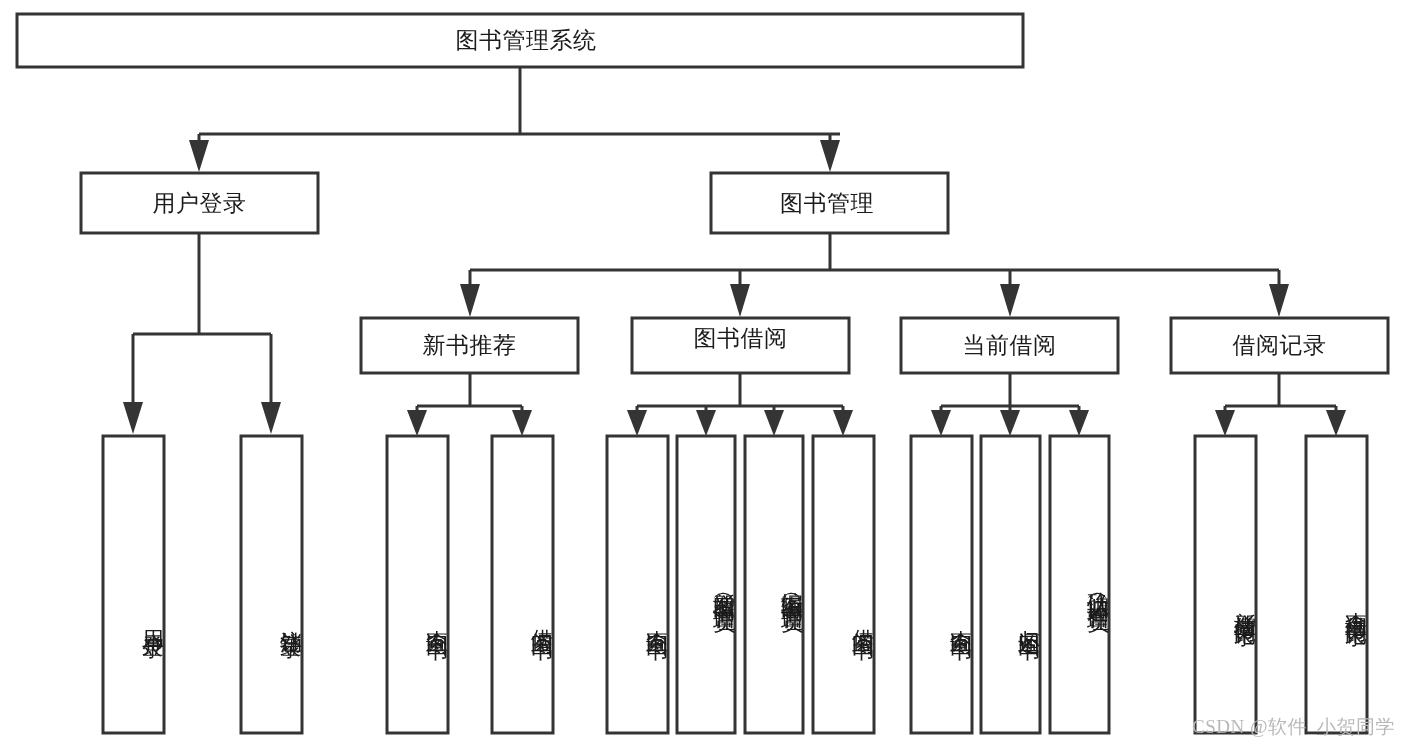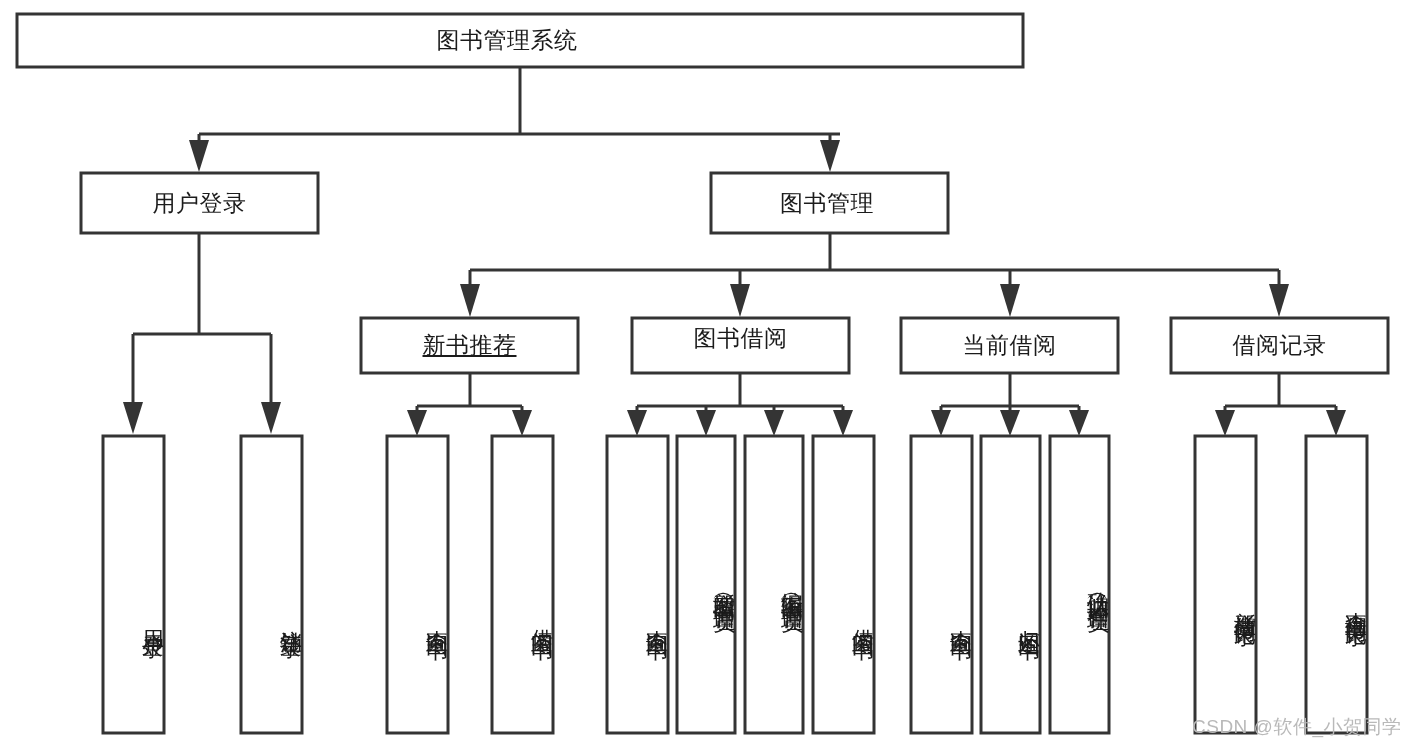--- a/index.html
+++ b/index.html
@@ -161,26 +161,26 @@
 
     <rect class="node-box" x="911" y="436" width="61" height="297"></rect>
     <rect class="node-box" x="981" y="436" width="59" height="297"></rect>
     <rect class="node-box" x="1050" y="436" width="59" height="297"></rect>
 
     <rect class="node-box" x="1195" y="436" width="61" height="297"></rect>
     <rect class="node-box" x="1306" y="436" width="61" height="297"></rect>
 
   </svg>
 
-  <div class="node-label horizontal" style="left:4px; top:14px; width:1006px; height:53px;">图书管理系统</div>
+  <div class="node-label horizontal" style="left:23px; top:14px; width:1006px; height:53px;">图书管理系统</div>
 
   <div class="node-label horizontal" style="left:81px; top:173px; width:237px; height:60px;">用户登录</div>
   <div class="node-label horizontal" style="left:711px; top:173px; width:232px; height:60px;">图书管理</div>
 
-  <div class="node-label horizontal" style="left:361px; top:318px; width:217px; height:55px;text-decoration:underline;">新书推荐</div>
+  <div class="node-label horizontal" style="left:361px; top:318px; width:217px; height:55px;">新书推荐</div>
   <div class="node-label horizontal" style="left:632px; top:318px; width:217px; height:41px;">图书借阅</div>
   <div class="node-label horizontal" style="left:1171px; top:318px; width:217px; height:55px;">借阅记录</div>
   <div class="node-label horizontal" style="left:901px; top:318px; width:217px; height:55px;">当前借阅</div>
 
   <div class="node-label vertical" style="left:103px; top:516px; width:61px; height:200px;">用户登录</div>
   <div class="node-label vertical" style="left:241px; top:516px; width:61px; height:200px;">注销登录</div>
 
   <div class="node-label vertical" style="left:387px; top:516px; width:61px; height:200px;">查询图书</div>
   <div class="node-label vertical" style="left:492px; top:516px; width:61px; height:200px;">借阅图书</div>
 
@@ -189,15 +189,15 @@
   <div class="node-label vertical" style="left:745px; top:443px; width:58px; height:285px; align-items:flex-start;">编辑图书（管理员）</div>
   <div class="node-label vertical" style="left:813px; top:516px; width:61px; height:200px;">借阅图书</div>
 
   <div class="node-label vertical" style="left:911px; top:516px; width:61px; height:200px;">查询图书</div>
   <div class="node-label vertical" style="left:981px; top:516px; width:59px; height:200px;">归还图书</div>
   <div class="node-label vertical" style="left:1050px; top:443px; width:59px; height:285px; align-items:flex-start;">确认归还（管理员）</div>
 
   <div class="node-label vertical" style="left:1195px; top:478px; width:61px; height:245px; align-items:flex-start;">新增借阅记录</div>
   <div class="node-label vertical" style="left:1306px; top:478px; width:61px; height:245px; align-items:flex-start;">查询借阅记录</div>
 
-  <div class="watermark" style="left:1192px; top:714px;">CSDN @软件_小贺同学</div>
+  <div class="watermark" style="left:1192px; top:714px;font-family:Liberation Serif, serif;">CSDN @软件_小贺同学</div>
 
 </div>
 
 </body></html>

